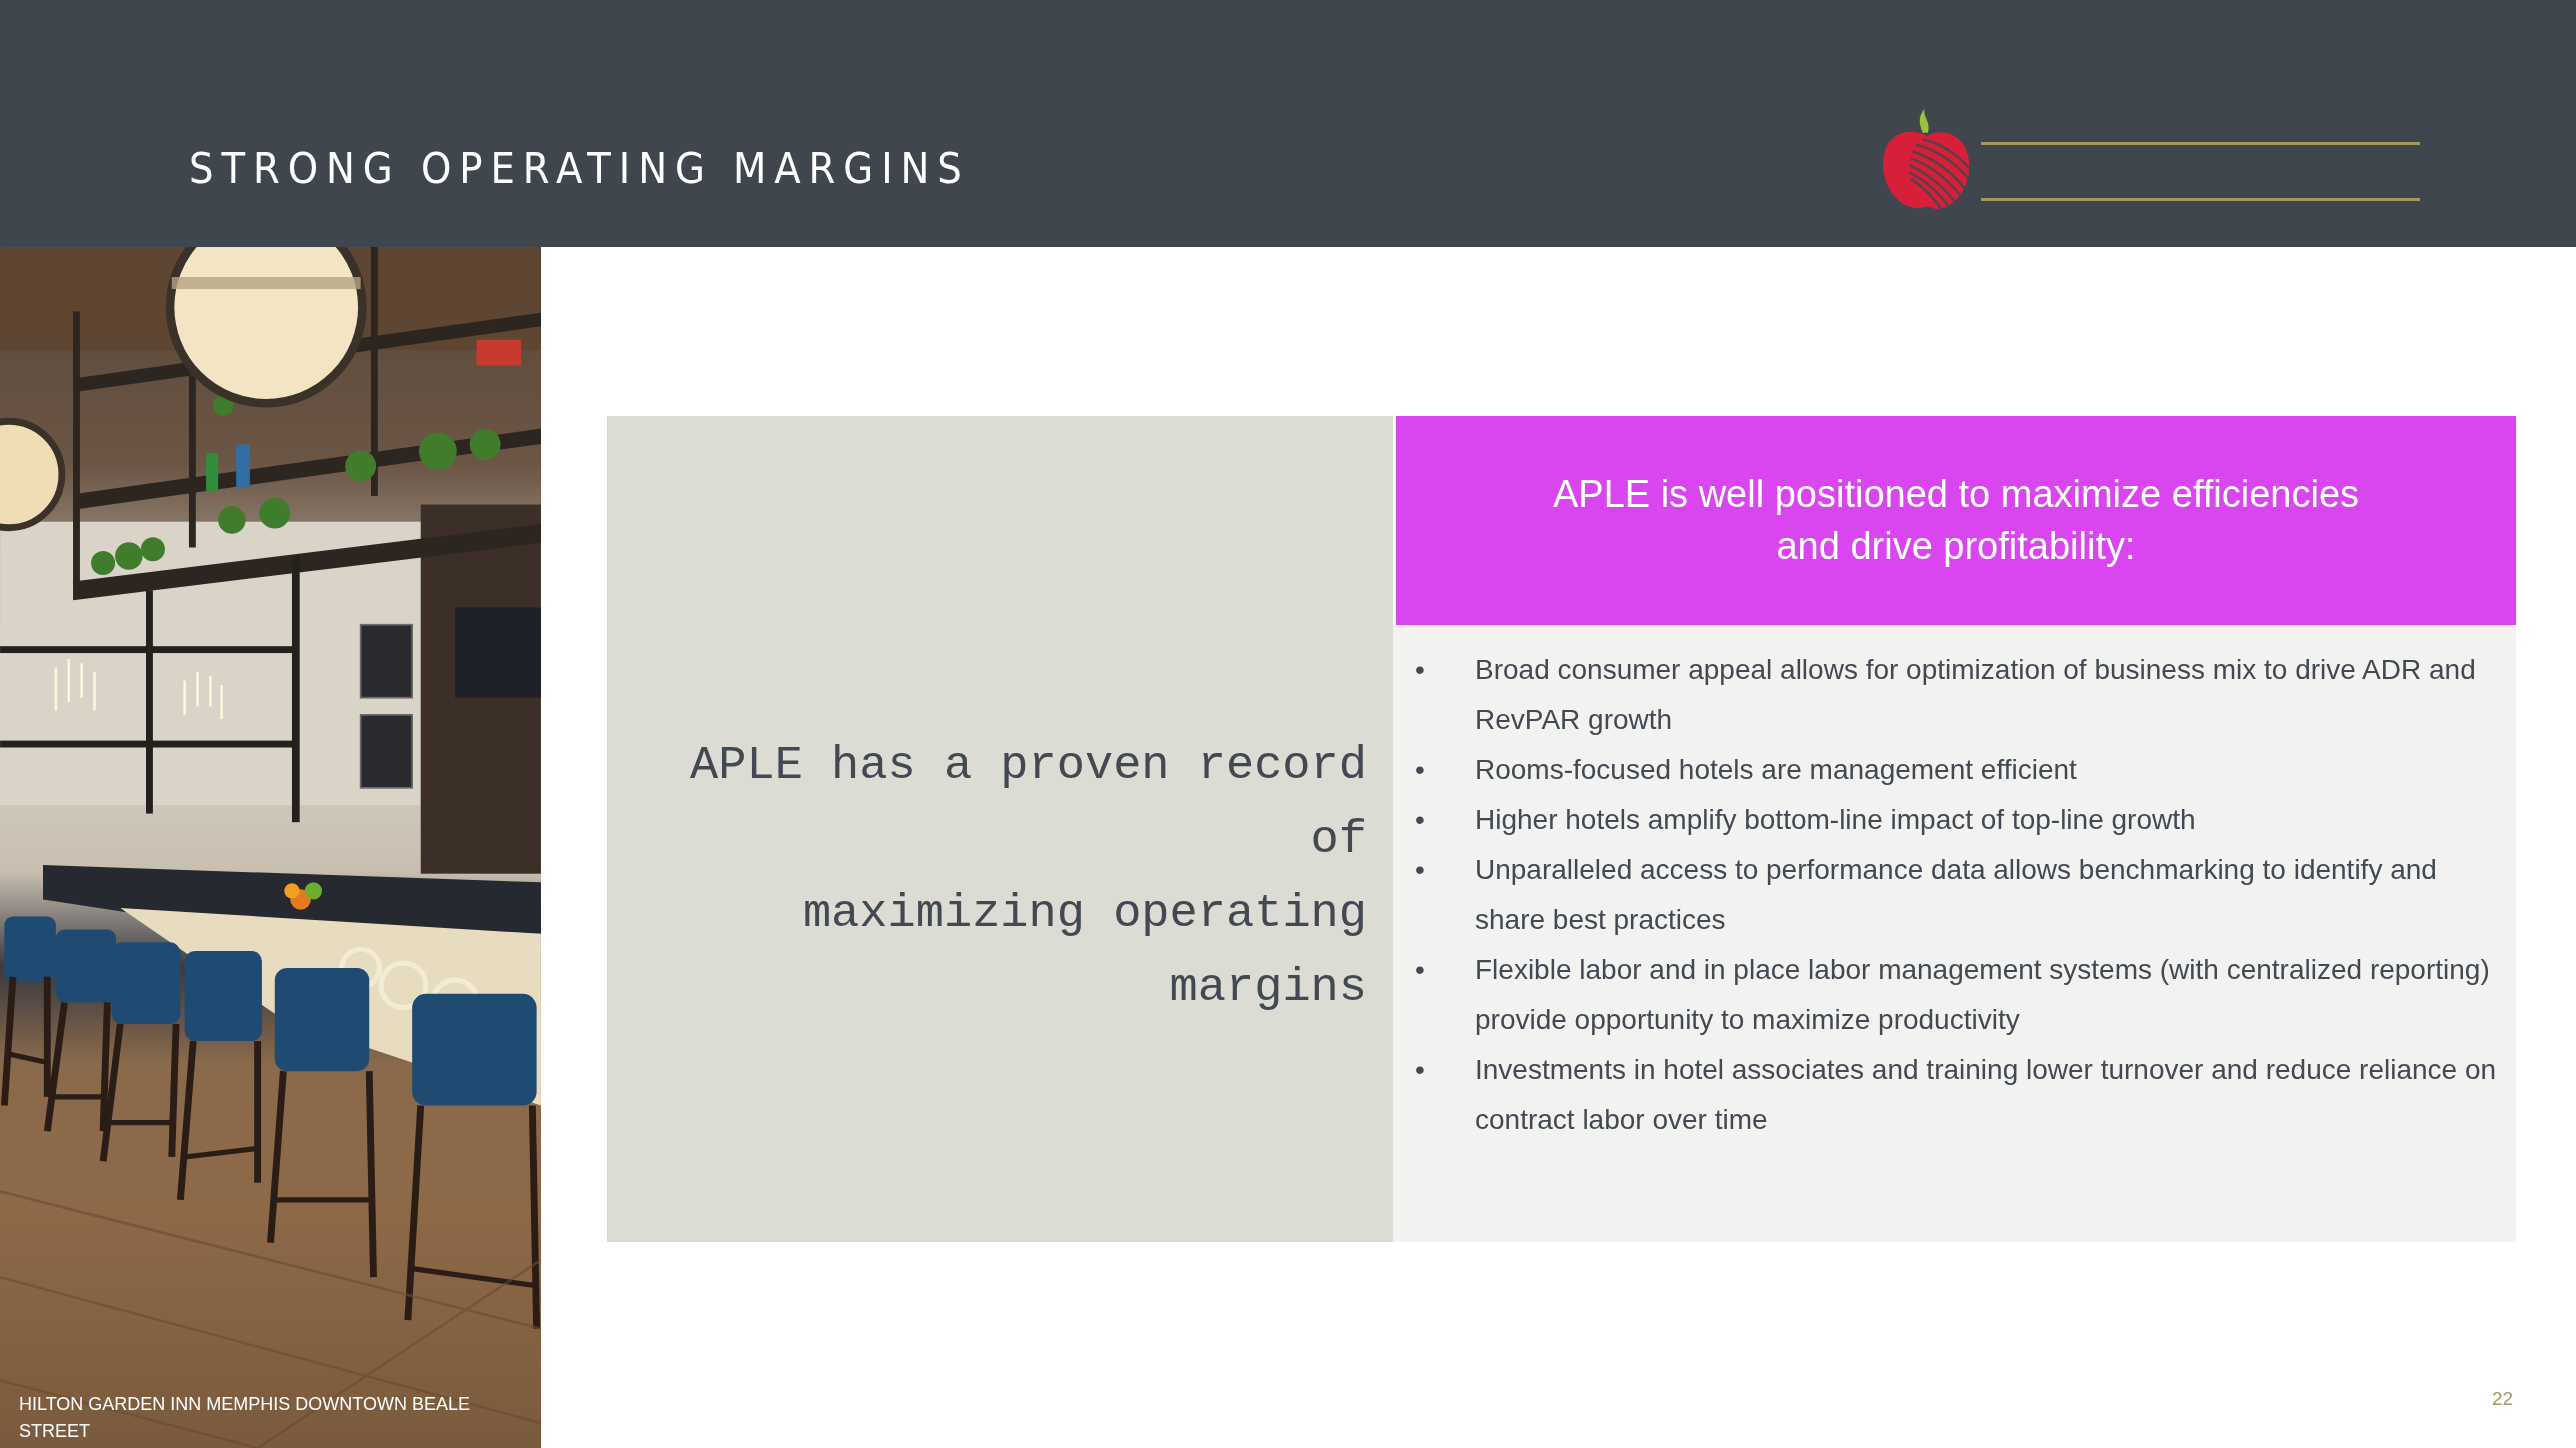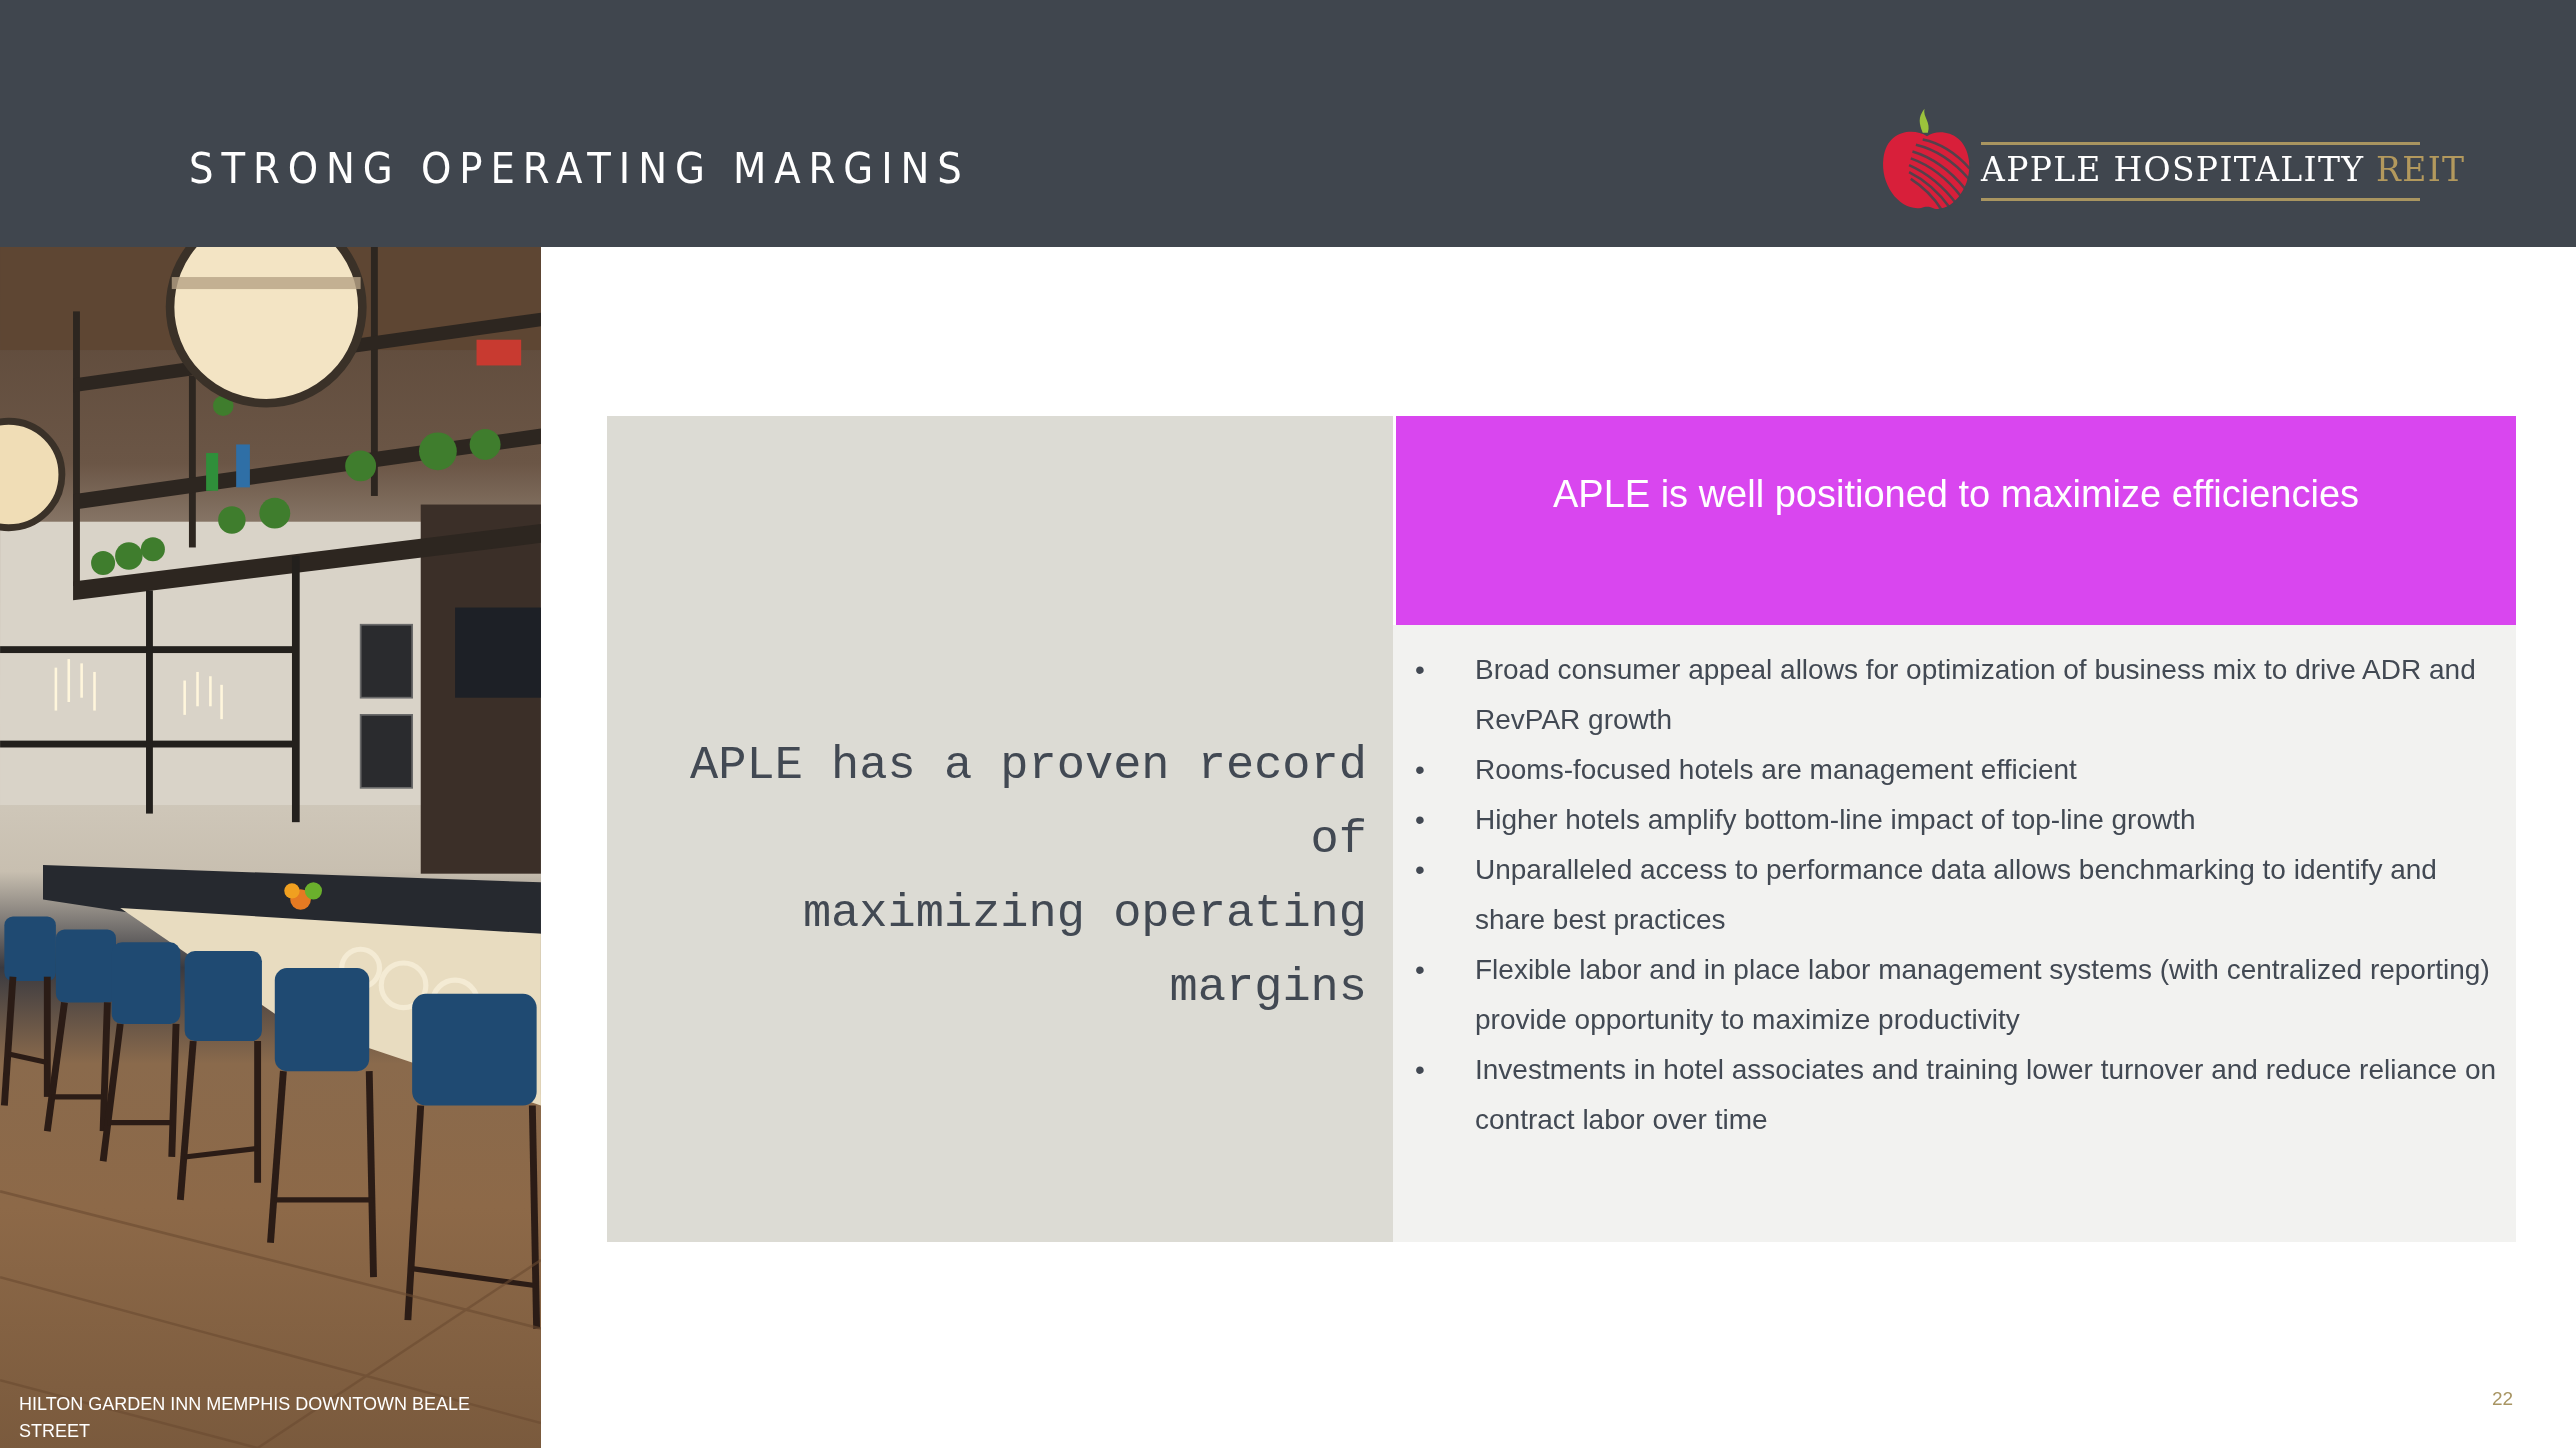--- a/index.html
+++ b/index.html
@@ -86,24 +86,20 @@
         <path d="M38 52 Q 72 62, 100 96"></path>
         <path d="M36 60 Q 70 72, 96 106"></path>
         <path d="M34 68 Q 66 82, 90 114"></path>
         <path d="M34 76 Q 62 90, 82 118"></path>
         <path d="M36 84 Q 58 98, 72 120"></path>
         <path d="M42 44 Q 76 52, 104 84"></path>
         <path d="M50 38 Q 80 44, 105 72"></path>
       </g>
     </svg>
     <div class="logo-rule top"></div>
-    <div class="logo-text">
-      <span>APPLE HOSPITALITY</span>
-      <span class="reit">REIT</span>
-    </div>
     <div class="logo-rule bottom"></div>
   </div>
 </div>
 
 <div class="photo">
   <svg width="541" height="1201" viewBox="0 0 630 1399">
 
     <rect x="0" y="0" width="630" height="120" fill="#5e4633"></rect>
 
     <rect x="0" y="320" width="630" height="330" fill="#d9d3c8"></rect>
@@ -221,20 +217,21 @@
 <div class="left-panel">
   <div class="left-panel-text">
     <div>APLE has a proven record of</div>
     <div>maximizing operating margins</div>
   </div>
 </div>
 
 <div class="right-header">
   <div class="right-header-text">
     <div>APLE is well positioned to maximize efficiencies</div>
+    <div>and drive profitability:</div>
   </div>
 </div>
 
 <div class="right-body">
   <ul class="bullet-list">
     <li class="bullet-item">
       <span class="bullet-dot">•</span>
       <span>Broad consumer appeal allows for optimization of business mix to drive ADR and RevPAR growth</span>
     </li>
     <li class="bullet-item">

